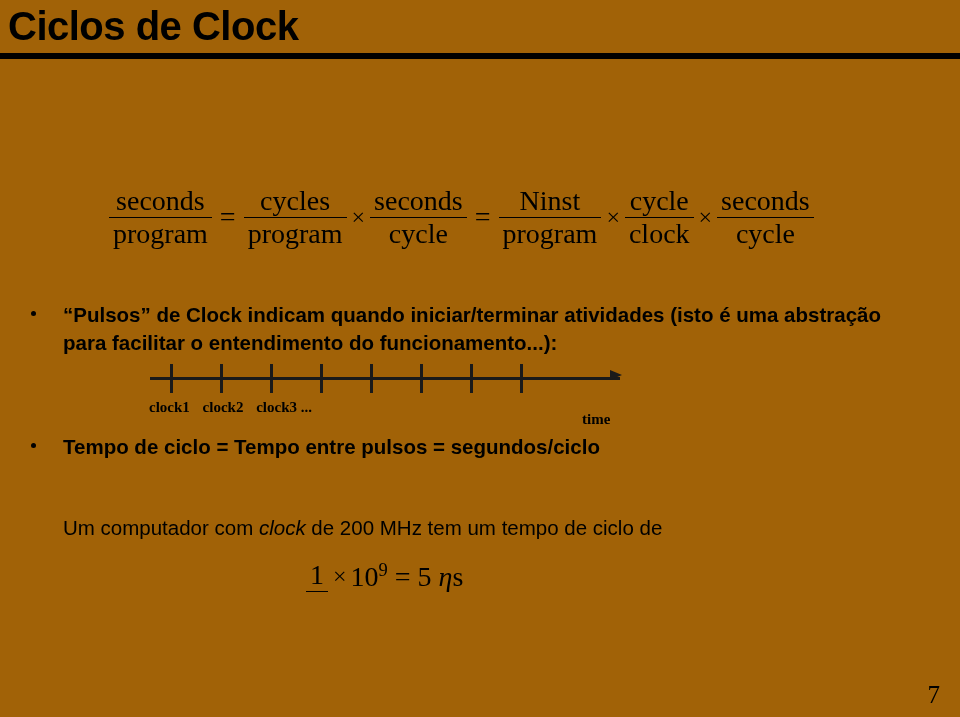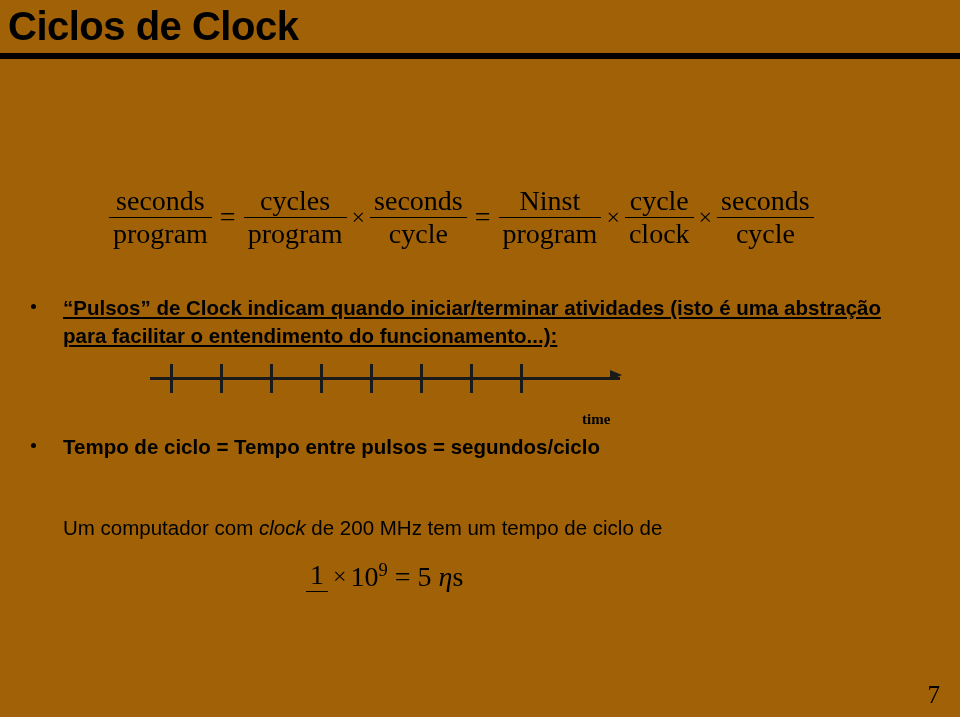--- a/index.html
+++ b/index.html
@@ -58,21 +58,21 @@
     margin-left: 32px;
     font-family: "Liberation Sans", sans-serif;
     font-weight: bold;
     font-size: 20.5px;
     line-height: 28px;
     color: #000000;
   }
   .bullet-text i { font-style: italic; }
 
   #bullet-1 { left: 31px; top: 112px; width: 880px; }
-  #bullet-2 { left: 31px; top: 294px; width: 880px; text-decoration: underline; }
+  #bullet-2 { left: 31px; top: 301px; width: 880px; }
   #bullet-3 { left: 31px; top: 433px; width: 880px; }
   #bullet-4 { left: 31px; top: 463px; width: 880px; }
 
   #plain-line {
     position: absolute;
     left: 63px;
     top: 514px;
     font-family: "Liberation Sans", sans-serif;
     font-weight: normal;
     font-size: 20.5px;
@@ -251,20 +251,25 @@
     <div id="timeline-axis"></div>
     <div id="arrow-head"></div>
     <div class="tick" style="left:30px;"></div>
     <div class="tick" style="left:80px;"></div>
     <div class="tick" style="left:130px;"></div>
     <div class="tick" style="left:180px;"></div>
     <div class="tick" style="left:230px;"></div>
     <div class="tick" style="left:280px;"></div>
     <div class="tick" style="left:330px;"></div>
     <div class="tick" style="left:380px;"></div>
+    <div class="fig-label" id="clock-labels">
+      <span>clock1</span>
+      <span>clock2</span>
+      <span>clock3 ...</span>
+    </div>
     <div class="fig-label" id="time-label">time</div>
   </div>
 
   <div class="bullet-row" id="bullet-3">
     <span class="bullet-dot"></span>
     <span class="bullet-text">Tempo de ciclo = Tempo entre pulsos = segundos/ciclo</span>
   </div>
 
 
   <div id="plain-line"><span>Um computador com </span><i>clock</i><span> de 200 MHz tem um tempo de ciclo de</span></div>

